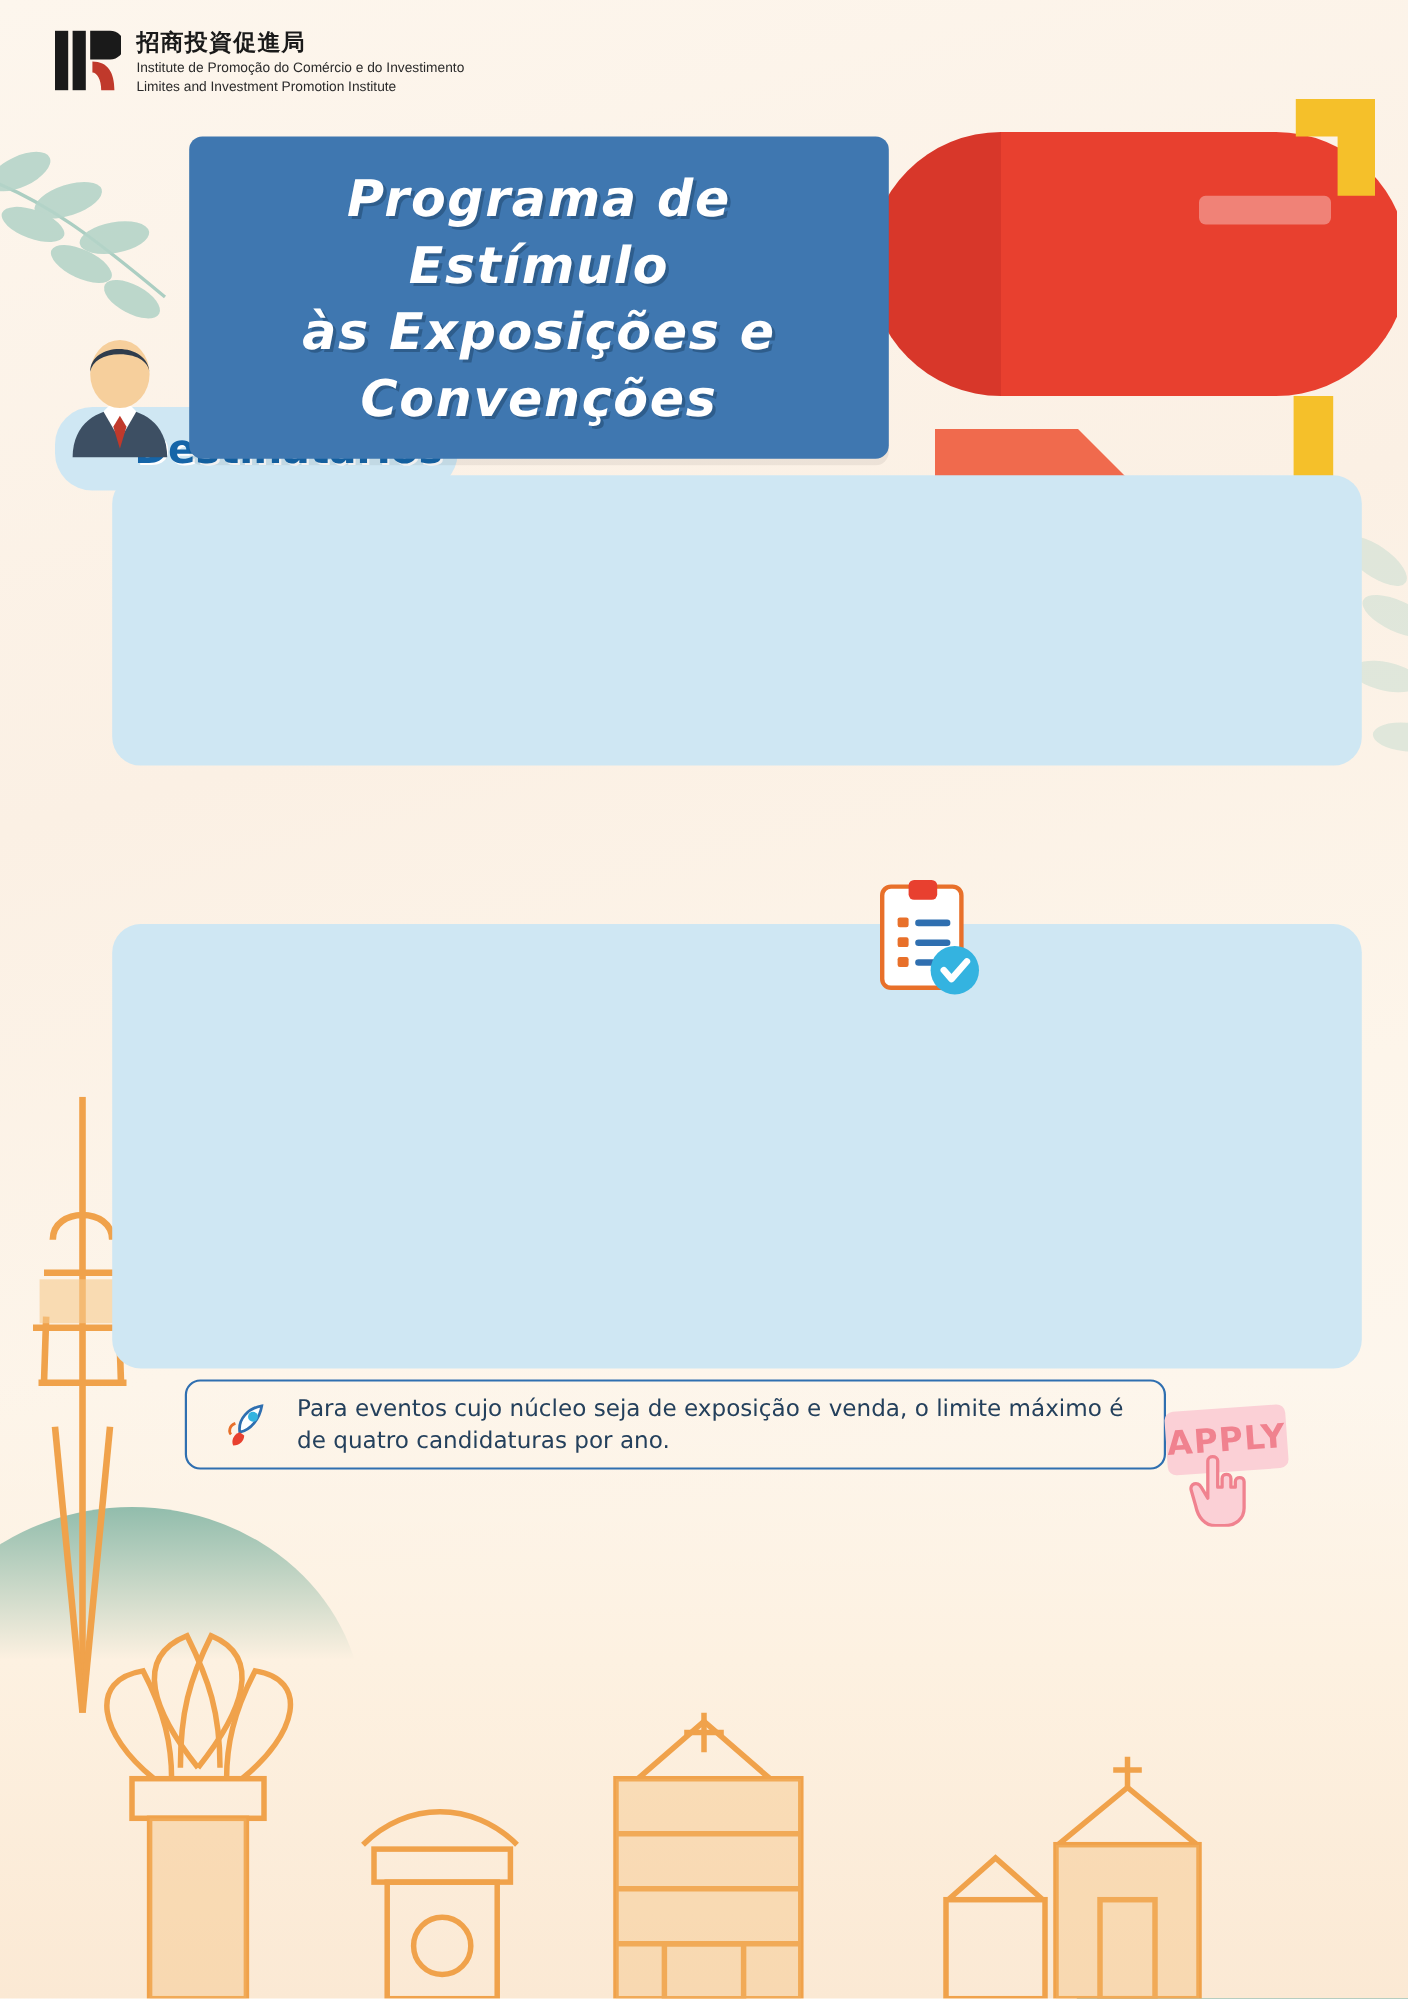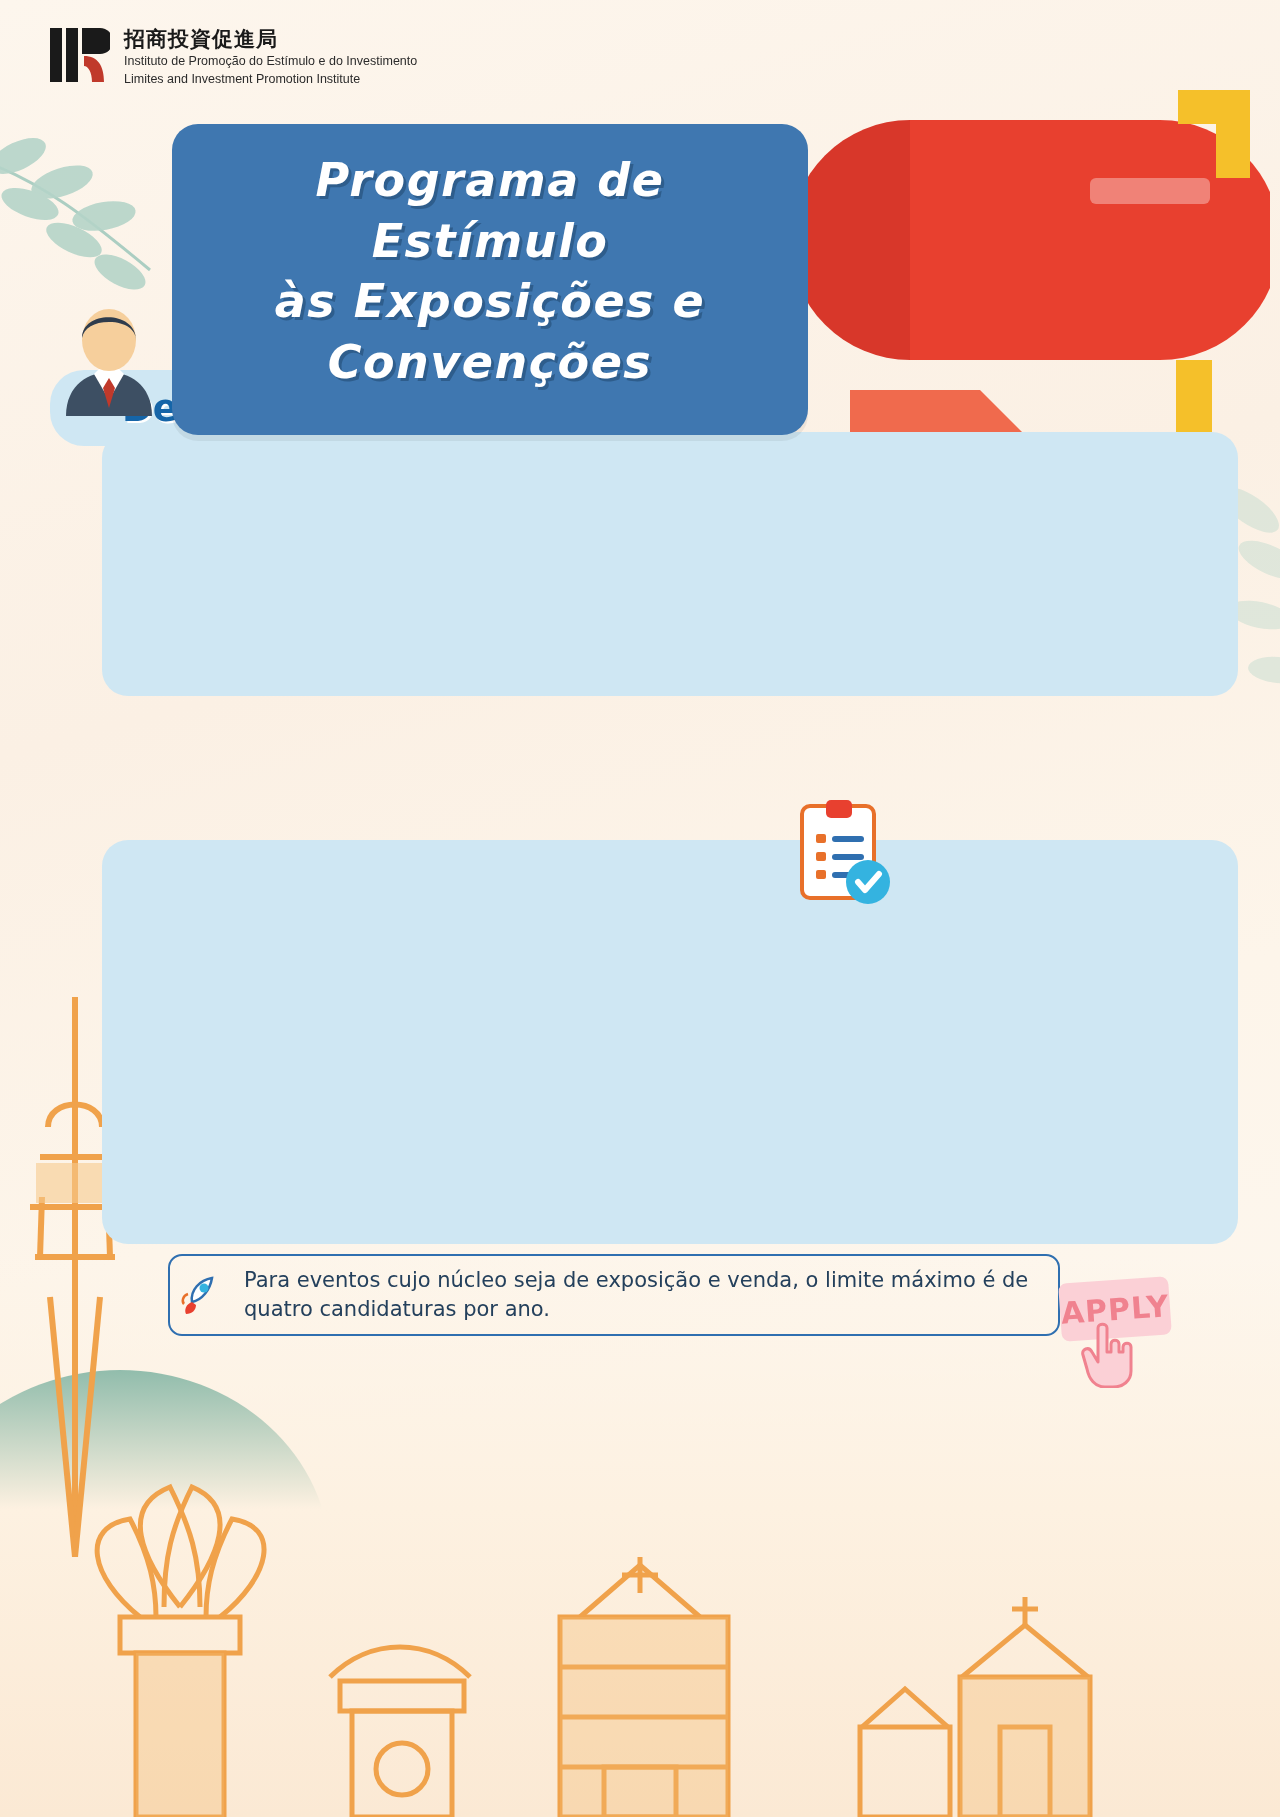--- a/index.html
+++ b/index.html
@@ -83,23 +83,23 @@
     font-size: 12.5px;
     color: #2b2b2b;
     line-height: 1.45;
   }
 
   
   .title-card {
     position: absolute;
     left: 172px; top: 124px;
     width: 636px;
-    padding: 26px 30px 42px;
+    padding: 26px 30px 24px;
     background: #3f77b0;
-    border-radius: 26px;
+    border-radius: 12px;
     box-shadow: 0 6px 0 rgba(0,0,0,.06);
     z-index: 10;
   }
   .title-card h1 {
     font-family: "DejaVu Sans", sans-serif;
     font-style: italic;
     font-weight: bold;
     font-size: 46px;
     line-height: 1.32;
     color: #ffffff;
@@ -192,21 +192,21 @@
   .row-icon { flex: none; width: 30px; height: 30px; }
 
   .subbox {
     position: absolute;
     border: 2px solid #2f6fb0;
     border-radius: 14px;
     background: transparent;
     display: flex;
     align-items: center;
     gap: 20px;
-    padding: 14px 10px;
+    padding: 14px 36px;
   }
   #subbox-1 { left: 168px; top: 1140px; width: 1012px; height: 94px; }
   #subbox-2 { left: 168px; top: 1254px; width: 892px; height: 82px; }
   .subbox .t {
     font-family: "DejaVu Sans", sans-serif;
     font-size: 21px;
     line-height: 1.4;
     color: #24405c;
   }
   .sub-icon { flex: none; width: 44px; height: 46px; }
@@ -353,21 +353,21 @@
 
   <div class="logo-row">
     <svg class="logo-mark" viewBox="0 0 62 58">
       <rect x="2" y="2" width="12" height="54" fill="#1a1a1a"></rect>
       <rect x="18" y="2" width="12" height="54" fill="#1a1a1a"></rect>
       <path d="M34 2 h18 a10 10 0 0 1 0 26 h-18 z" fill="#1a1a1a"></path>
       <path d="M36 30 c14 0 20 10 20 26 h-12 c0-10 -4 -16 -8 -16 z" fill="#c0392b"></path>
     </svg>
     <div>
       <div class="logo-text-cn">招商投資促進局</div>
-      <div class="logo-text-pt">Instituto de Promoção do Estímulo e do Investimento</div>
+      <div class="logo-text-pt">Institute de Promoção do Comércio e do Investimento</div>
       <div class="logo-text-en">Limites and Investment Promotion Institute</div>
     </div>
   </div>
 
   <div class="title-card">
     <h1>
       <span>Programa de Estímulo</span><br>
       <span>às Exposições e</span><br>
       <span>Convenções</span>
     </h1>

